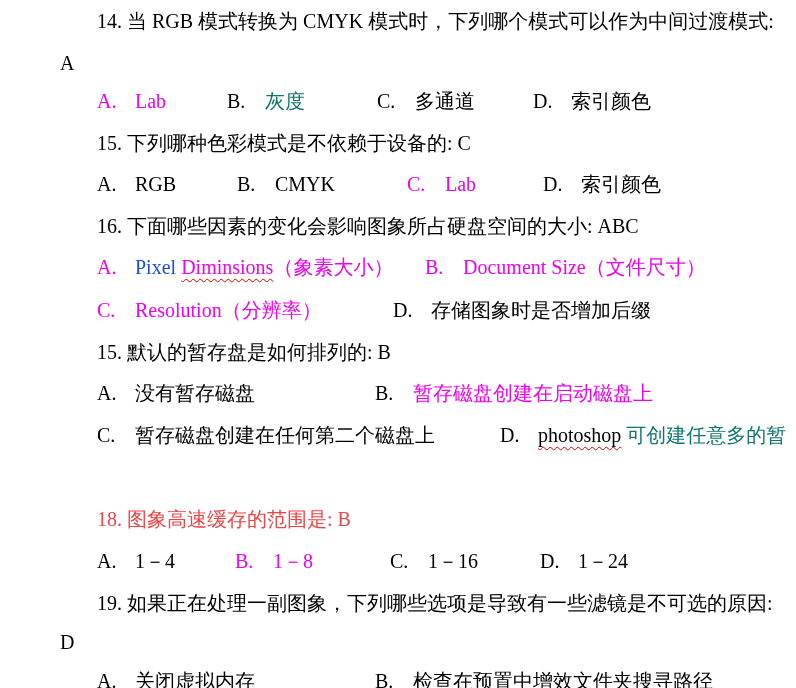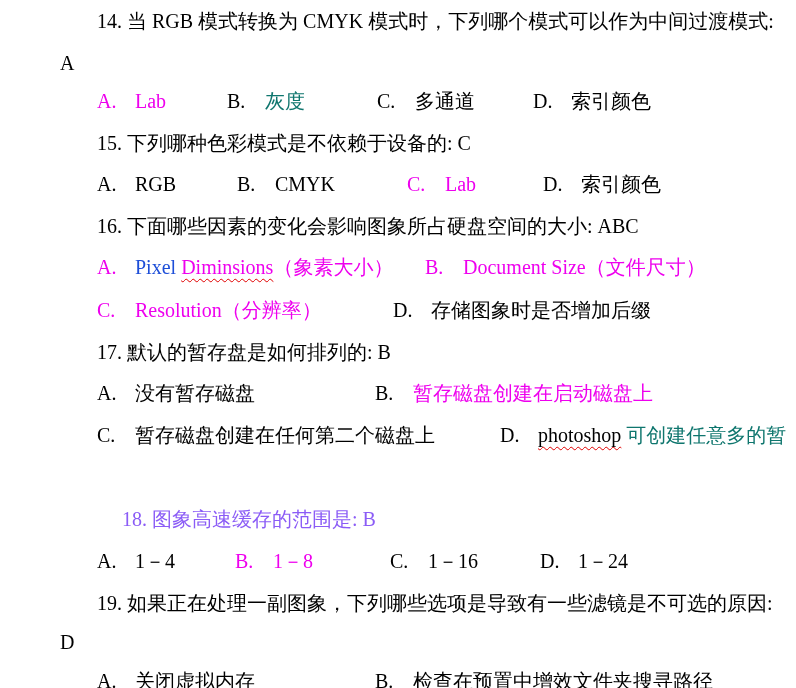--- a/index.html
+++ b/index.html
@@ -87,32 +87,32 @@
     </div>
     <div class="line" style="top: 254px;">
       <span class="seg" style="left: 97px;"><span class="letter" style="color: rgb(238, 0, 238);">A.</span><span style="color: #1d4ed8;">Pixel </span><span class="wavy" style="color: rgb(238, 0, 238); text-decoration-color: rgb(224, 0, 0);">Diminsions</span><span style="color: rgb(238, 0, 238);">（象素大小）</span></span>
       <span class="seg" style="left: 425px;"><span class="letter" style="color: rgb(238, 0, 238);">B.</span><span style="color: rgb(238, 0, 238);">Document Size（文件尺寸）</span></span>
     </div>
     <div class="line" style="top: 297px;">
       <span class="seg" style="left: 97px;"><span class="letter" style="color: rgb(238, 0, 238);">C.</span><span style="color: rgb(238, 0, 238);">Resolution（分辨率）</span></span>
       <span class="seg" style="left: 393px;"><span class="letter" style="color: rgb(0, 0, 0);">D.</span><span style="color: rgb(0, 0, 0);">存储图象时是否增加后缀</span></span>
     </div>
     <div class="line" style="top: 339px;">
-      <span class="seg" style="left: 97px;"><span style="color: rgb(0, 0, 0);">17. 默认的暂存盘是如何排列的: B</span></span>
+      <span class="seg" style="left: 97px;"><span style="color: rgb(0, 0, 0);">15. 默认的暂存盘是如何排列的: B</span></span>
     </div>
     <div class="line" style="top: 380px;">
       <span class="seg" style="left: 97px;"><span class="letter" style="color: rgb(0, 0, 0);">A.</span><span style="color: rgb(0, 0, 0);">没有暂存磁盘</span></span>
       <span class="seg" style="left: 375px;"><span class="letter" style="color: rgb(0, 0, 0);">B.</span><span style="color: rgb(238, 0, 238);">暂存磁盘创建在启动磁盘上</span></span>
     </div>
     <div class="line" style="top: 422px;">
       <span class="seg" style="left: 97px;"><span class="letter" style="color: rgb(0, 0, 0);">C.</span><span style="color: rgb(0, 0, 0);">暂存磁盘创建在任何第二个磁盘上</span></span>
       <span class="seg" style="left: 500px;"><span class="letter" style="color: rgb(0, 0, 0);">D.</span><span class="wavy" style="color: rgb(0, 0, 0); text-decoration-color: rgb(224, 0, 0);">photoshop</span><span style="color: #0f766e;"> 可创建任意多的暂</span></span>
     </div>
     <div class="line" style="top: 506px;">
-      <span class="seg" style="left: 97px;"><span style="color: #8b5cf6; margin-left: 25px;">18. 图象高速缓存的范围是: B</span></span>
+      <span class="seg" style="left: 97px;"><span style="color: #ef4444;">18. 图象高速缓存的范围是: B</span></span>
     </div>
     <div class="line" style="top: 548px;">
       <span class="seg" style="left: 97px;"><span class="letter" style="color: rgb(0, 0, 0);">A.</span><span style="color: rgb(0, 0, 0);">1－4</span></span>
       <span class="seg" style="left: 235px;"><span class="letter" style="color: rgb(238, 0, 238);">B.</span><span style="color: rgb(238, 0, 238);">1－8</span></span>
       <span class="seg" style="left: 390px;"><span class="letter" style="color: rgb(0, 0, 0);">C.</span><span style="color: rgb(0, 0, 0);">1－16</span></span>
       <span class="seg" style="left: 540px;"><span class="letter" style="color: rgb(0, 0, 0);">D.</span><span style="color: rgb(0, 0, 0);">1－24</span></span>
     </div>
     <div class="line" style="top: 590px;">
       <span class="seg" style="left: 97px;"><span style="color: rgb(0, 0, 0);">19. 如果正在处理一副图象，下列哪些选项是导致有一些滤镜是不可选的原因:</span></span>
     </div>

